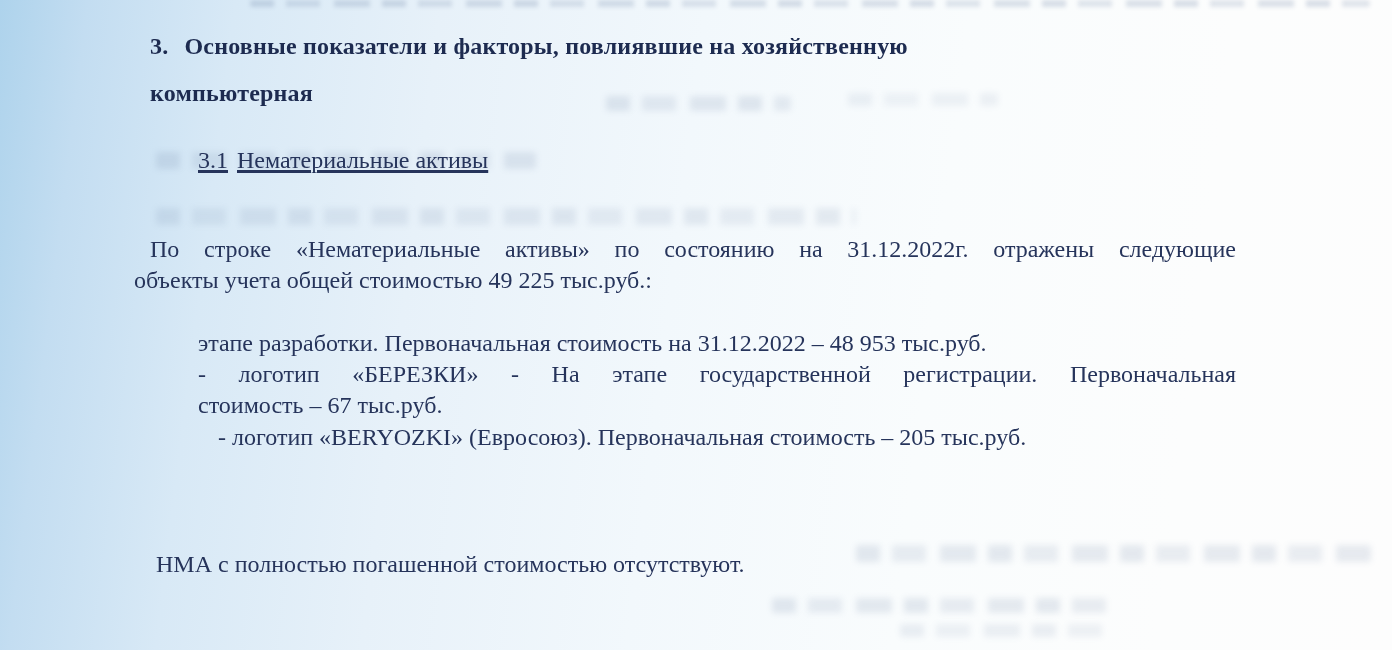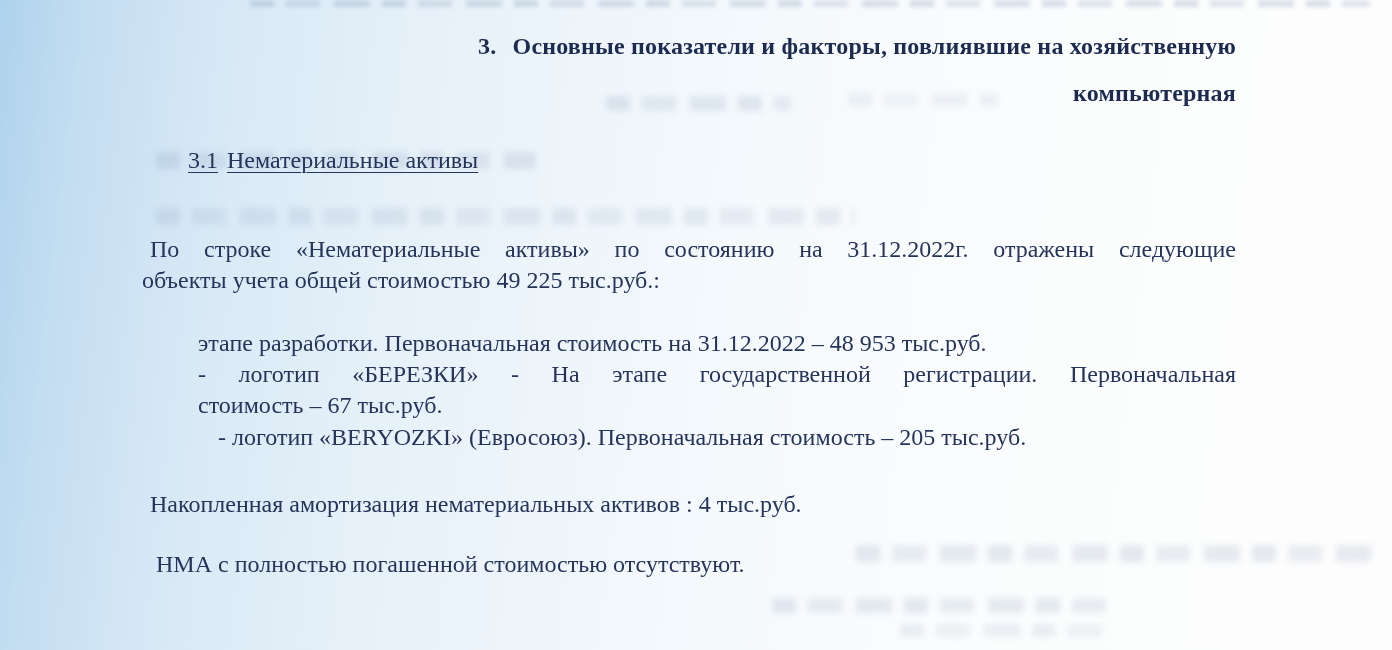--- a/index.html
+++ b/index.html
@@ -16,21 +16,21 @@
     font-family: "Liberation Serif", "DejaVu Serif", serif;
     color: #26345b;
   }
 
   .tl {                 
     position: absolute;
     font-size: 24px;
     line-height: 31px;
     white-space: nowrap;
   }
-  .center { text-align: right; white-space: normal; }
+  .center { text-align: left; white-space: normal; }
   .jst {                
     text-align: justify;
     text-align-last: justify;
     white-space: normal;
   }
   .bold { font-weight: bold; color: #1d2b50; letter-spacing: 0.2px; }
   .und {
     text-decoration: underline;
     text-underline-offset: 4px;
     text-decoration-thickness: 1.4px;
@@ -62,32 +62,31 @@
   <div class="ghost" style="top:208px; left:156px; width:700px; height:17px; opacity:.17;"></div>
   <div class="ghost" style="top:545px; left:856px; width:515px; height:17px;"></div>
   <div class="ghost" style="top:598px; left:772px; width:340px; height:15px;"></div>
   <div class="ghost" style="top:624px; left:900px; width:215px; height:13px; opacity:.15;"></div>
 
   <div class="tl bold center" style="top:31px; left:150px; width:1086px;">
     <span class="num">3.</span><span>Основные показатели и факторы, повлиявшие на хозяйственную</span>
   </div>
   <div class="tl bold center" style="top:78px; left:150px; width:1086px;">компьютерная</div>
 
-  <div class="tl" style="top:145px; left:188px;">
+  <div class="tl" style="top:145px; left:198px;text-decoration:underline;">
     <span class="und num31">3.1</span><span class="und">Нематериальные активы</span>
   </div>
 
   <div class="tl jst" style="top:234px; left:150px; width:1086px;">По строке «Нематериальные активы» по состоянию на 31.12.2022г. отражены следующие</div>
-  <div class="tl" style="top:265px; left:142px;">объекты учета общей стоимостью 49 225 тыс.руб.:</div>
+  <div class="tl" style="top:265px; left:134px;">объекты учета общей стоимостью 49 225 тыс.руб.:</div>
 
   <div class="tl" style="top:328px; left:198px;">этапе разработки. Первоначальная стоимость на 31.12.2022 – 48 953 тыс.руб.</div>
 
   <div class="tl jst" style="top:359px; left:198px; width:1038px;">- логотип «БЕРЕЗКИ» -  На этапе государственной регистрации. Первоначальная</div>
   <div class="tl" style="top:390px; left:198px;">стоимость – 67 тыс.руб.</div>
 
   <div class="tl" style="top:422px; left:198px;margin-left:20px;">- логотип «BERYOZKI» (Евросоюз). Первоначальная стоимость – 205 тыс.руб.</div>
 
-  <div class="tl" style="top:489px; left:150px;">Накопленная амортизация нематериальных активов : 4 тыс.руб.</div>
 
   <div class="tl" style="top:549px; left:156px;">НМА с полностью погашенной стоимостью отсутствуют.</div>
 
 
 </div>
 
 </body></html>

